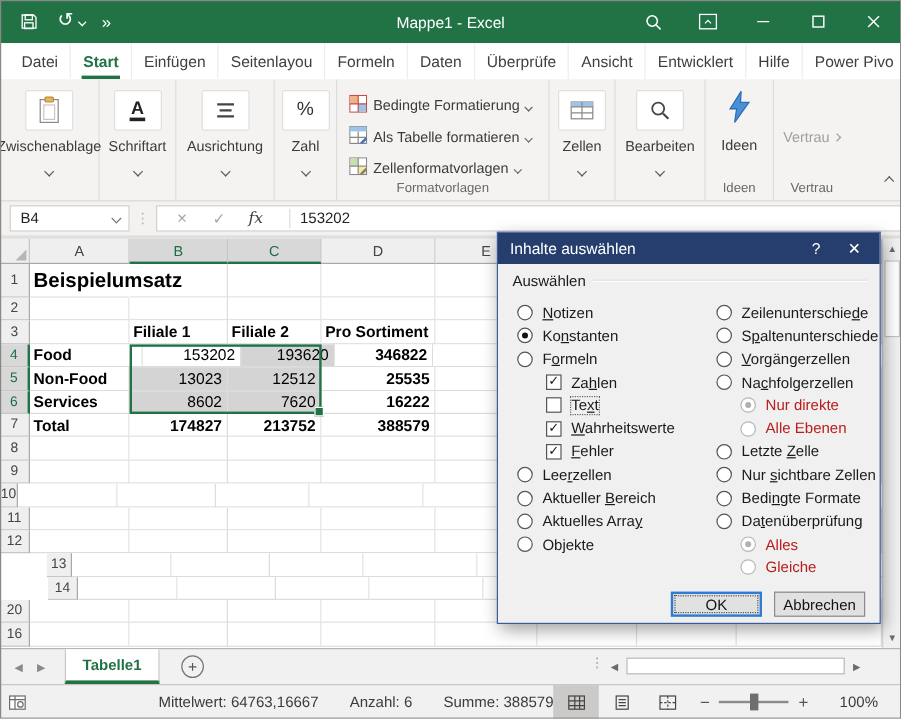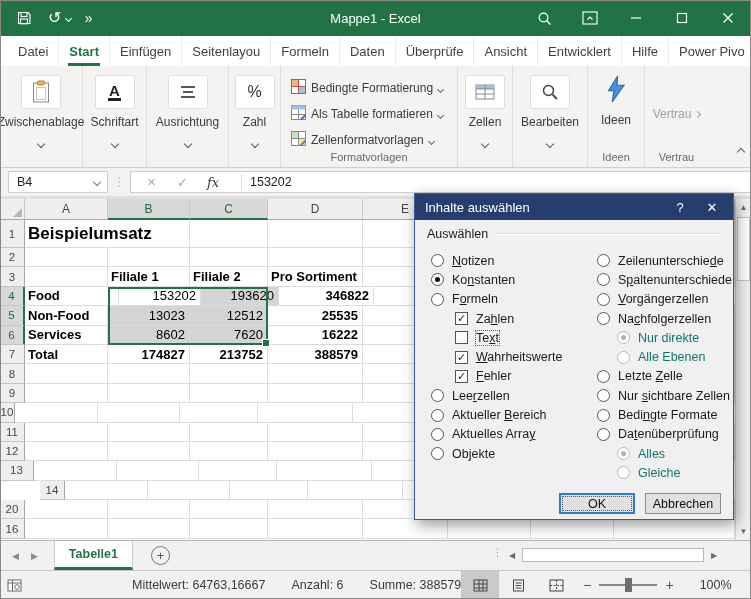--- a/index.html
+++ b/index.html
@@ -140,21 +140,21 @@
   .opt-col.left{left:16px}
   .opt-col.right{left:182px}
   .opt{display:flex;align-items:center;height:19.3px;font-size:12.5px;color:#1a1a1a;white-space:nowrap}
   .opt.indent{margin-left:24px}
   .opt.subindent{margin-left:20px}
   .radio{width:13px;height:13px;border:1px solid #555;border-radius:50%;background:#fff;margin-right:8px;
          position:relative;box-sizing:border-box;flex:none}
   .radio.on::after{content:"";position:absolute;left:3px;top:3px;width:5px;height:5px;border-radius:50%;background:#111}
   .opt.disabled .radio{border-color:#b8b8b8}
   .opt.disabled .radio.on::after{background:#b0b0b0}
-  .opt.disabled .lbl{color:#0f766e}
+  .opt.disabled .lbl{color:#b91c1c}
   .cb{width:13px;height:13px;border:1px solid #555;background:#fff;margin-right:8px;box-sizing:border-box;
       display:flex;align-items:center;justify-content:center;font-size:11px;color:#1a1a1a;flex:none;line-height:1}
   .lbl.focused{outline:1px dotted #666}
   u{text-decoration:underline}
   .dlg-buttons{position:absolute;left:0;right:12px;top:299px;display:flex;justify-content:flex-end;gap:10px}
   .btn{width:76px;height:21px;background:#e1e1e1;border:1px solid #8a8a8a;font-size:12.5px;
        font-family:"Liberation Sans",sans-serif;color:#111;padding:0;box-sizing:border-box}
   .btn.default{border:2px solid #2f7cd3;outline:1px dotted #555;outline-offset:-4px}
 </style>
 </head>
@@ -400,21 +400,21 @@
         <div class="gc" style="width: 85px;"></div>
         <div class="gc" style="width: 83px;"></div>
         <div class="gc" style="width: 83px;"></div>
         <div class="gc" style="width: 121px;"></div>
       </div>
       <div class="grow" style="height: 19.4px;">
         <div class="grh selrow" style="width: 25px;">4</div>
         <div class="gc bold" style="width: 94px;">Food</div>
         <div class="gc num active" style="width: 82px;">153202</div>
         <div class="gc num sel" style="width: 78px;">193620</div>
-        <div class="gc num bold" style="width: 95px;">346822</div>
+        <div class="gc num bold" style="width: 82px;">346822</div>
         <div class="gc" style="width: 85px;"></div>
         <div class="gc" style="width: 83px;"></div>
         <div class="gc" style="width: 83px;"></div>
         <div class="gc" style="width: 121px;"></div>
       </div>
       <div class="grow" style="height: 19.4px;">
         <div class="grh selrow" style="width: 25px;">5</div>
         <div class="gc bold" style="width: 83px;">Non-Food</div>
         <div class="gc num sel" style="width: 82px;">13023</div>
         <div class="gc num sel" style="width: 78px;">12512</div>
@@ -495,21 +495,21 @@
         <div class="gc" style="width: 83px;"></div>
         <div class="gc" style="width: 82px;"></div>
         <div class="gc" style="width: 78px;"></div>
         <div class="gc" style="width: 95px;"></div>
         <div class="gc" style="width: 85px;"></div>
         <div class="gc" style="width: 83px;"></div>
         <div class="gc" style="width: 83px;"></div>
         <div class="gc" style="width: 121px;"></div>
       </div>
       <div class="grow" style="height: 19.4px;">
-        <div class="grh" style="width: 34px;">13</div>
+        <div class="grh" style="width: 21px; margin-left: 39px;">13</div>
         <div class="gc" style="width: 83px;"></div>
         <div class="gc" style="width: 82px;"></div>
         <div class="gc" style="width: 78px;"></div>
         <div class="gc" style="width: 95px;"></div>
         <div class="gc" style="width: 85px;"></div>
         <div class="gc" style="width: 83px;"></div>
         <div class="gc" style="width: 83px;"></div>
         <div class="gc" style="width: 121px;"></div>
       </div>
       <div class="grow" style="height: 19.4px; padding-left: 40px;">

